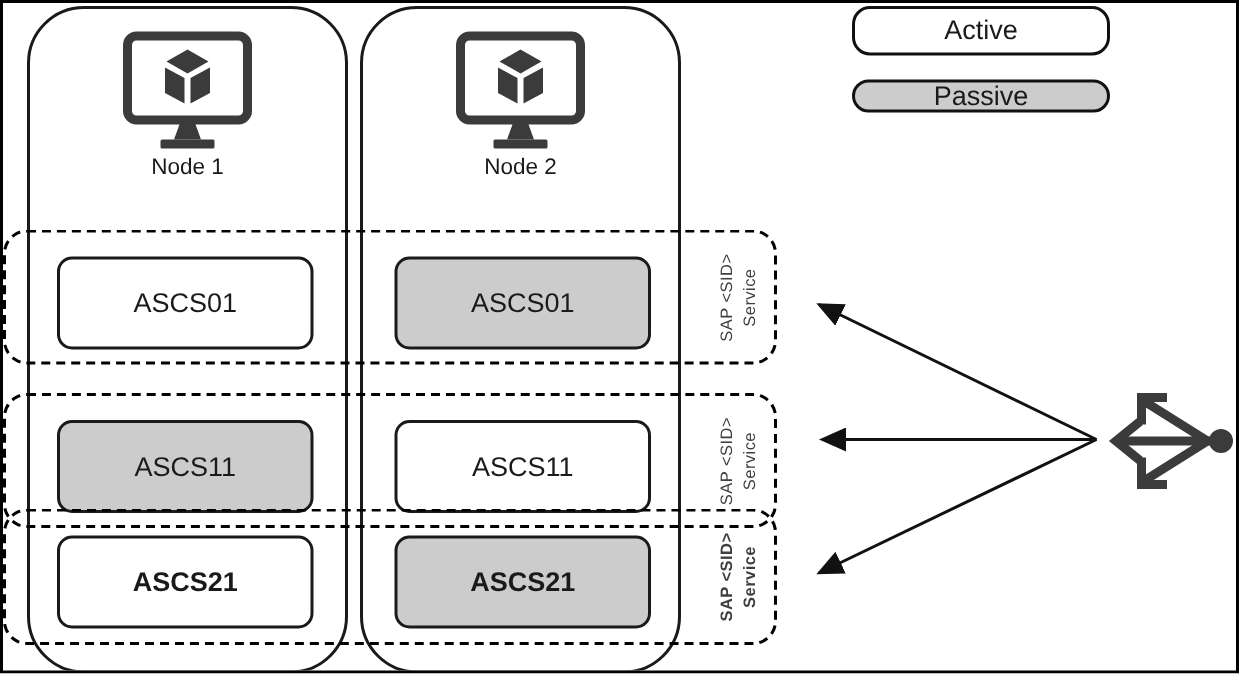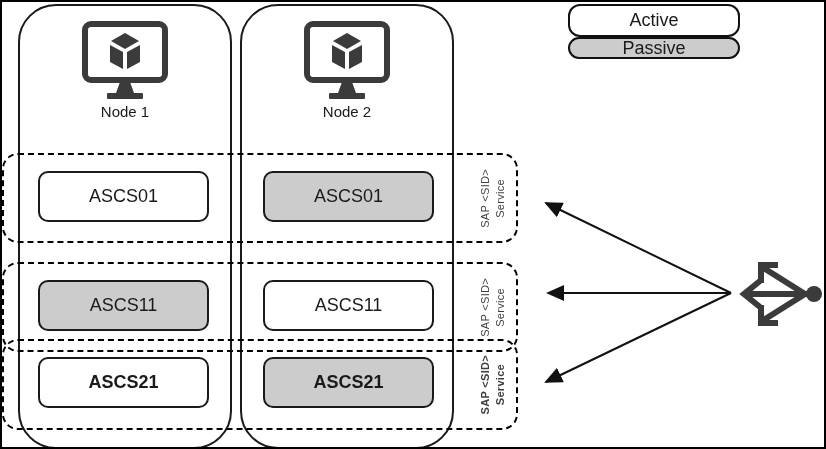--- a/index.html
+++ b/index.html
@@ -20,21 +20,21 @@
   .node-label { font-size:15px; color:#1a1a1a; margin-top:3px; }
   
   .service-row {
     position:absolute; left:0px; width:512px;
     border:2px dashed #000; border-radius:16px; background:transparent;
   }
   #row0 { top:151px; height:86px; }
   #row1 { top:260px; height:86px; }
   #row2 { top:337px; height:87px;font-weight:bold; }
   .ascs-box {
-    position:absolute; top:16px; height:51px; width:171px;
+    position:absolute; top:16px; height:62px; width:171px;
     border:2px solid #1a1a1a; border-radius:10px; background:#fff;
     display:flex; align-items:center; justify-content:center;
     font-size:18px; color:#1a1a1a; box-sizing:border-box;
   }
   .ascs-box[data-state="passive"] { background:#cccccc; }
   .box-pos-0 { left:34px; }
   .box-pos-1 { left:259px; }
   .row-vlabels {
     position:absolute; top:0; bottom:0; right:10px;
     display:flex; flex-direction:row; align-items:center; gap:3px;
@@ -44,21 +44,21 @@
     font-size:11px; color:#3f3f3f; white-space:nowrap; letter-spacing:0.3px;
   }
   
   #legend { position:absolute; left:566px; top:2px; width:172px; }
   .legend-box {
     box-sizing:border-box; width:172px; height:33px;
     border:2px solid #111; border-radius:12px; background:#fff;
     display:flex; align-items:center; justify-content:center;
     font-size:18px; color:#1a1a1a;
   }
-  .legend-box[data-state="passive"] { background:#cccccc; height:22px; margin-top:0; border-width:2.5px; }
+  .legend-box[data-state="passive"] { background:#cccccc; height:22px; margin-top:16px; border-width:2.5px; }
   
   #arrows { position:absolute; left:0; top:0; width:822px; height:445px; pointer-events:none; }
   #lb-icon { position:absolute; left:733px; top:250px; pointer-events:none; }
 </style>
 </head>
 <body>
 
 <div id="canvas">
 
   <div class="node" id="node1">

